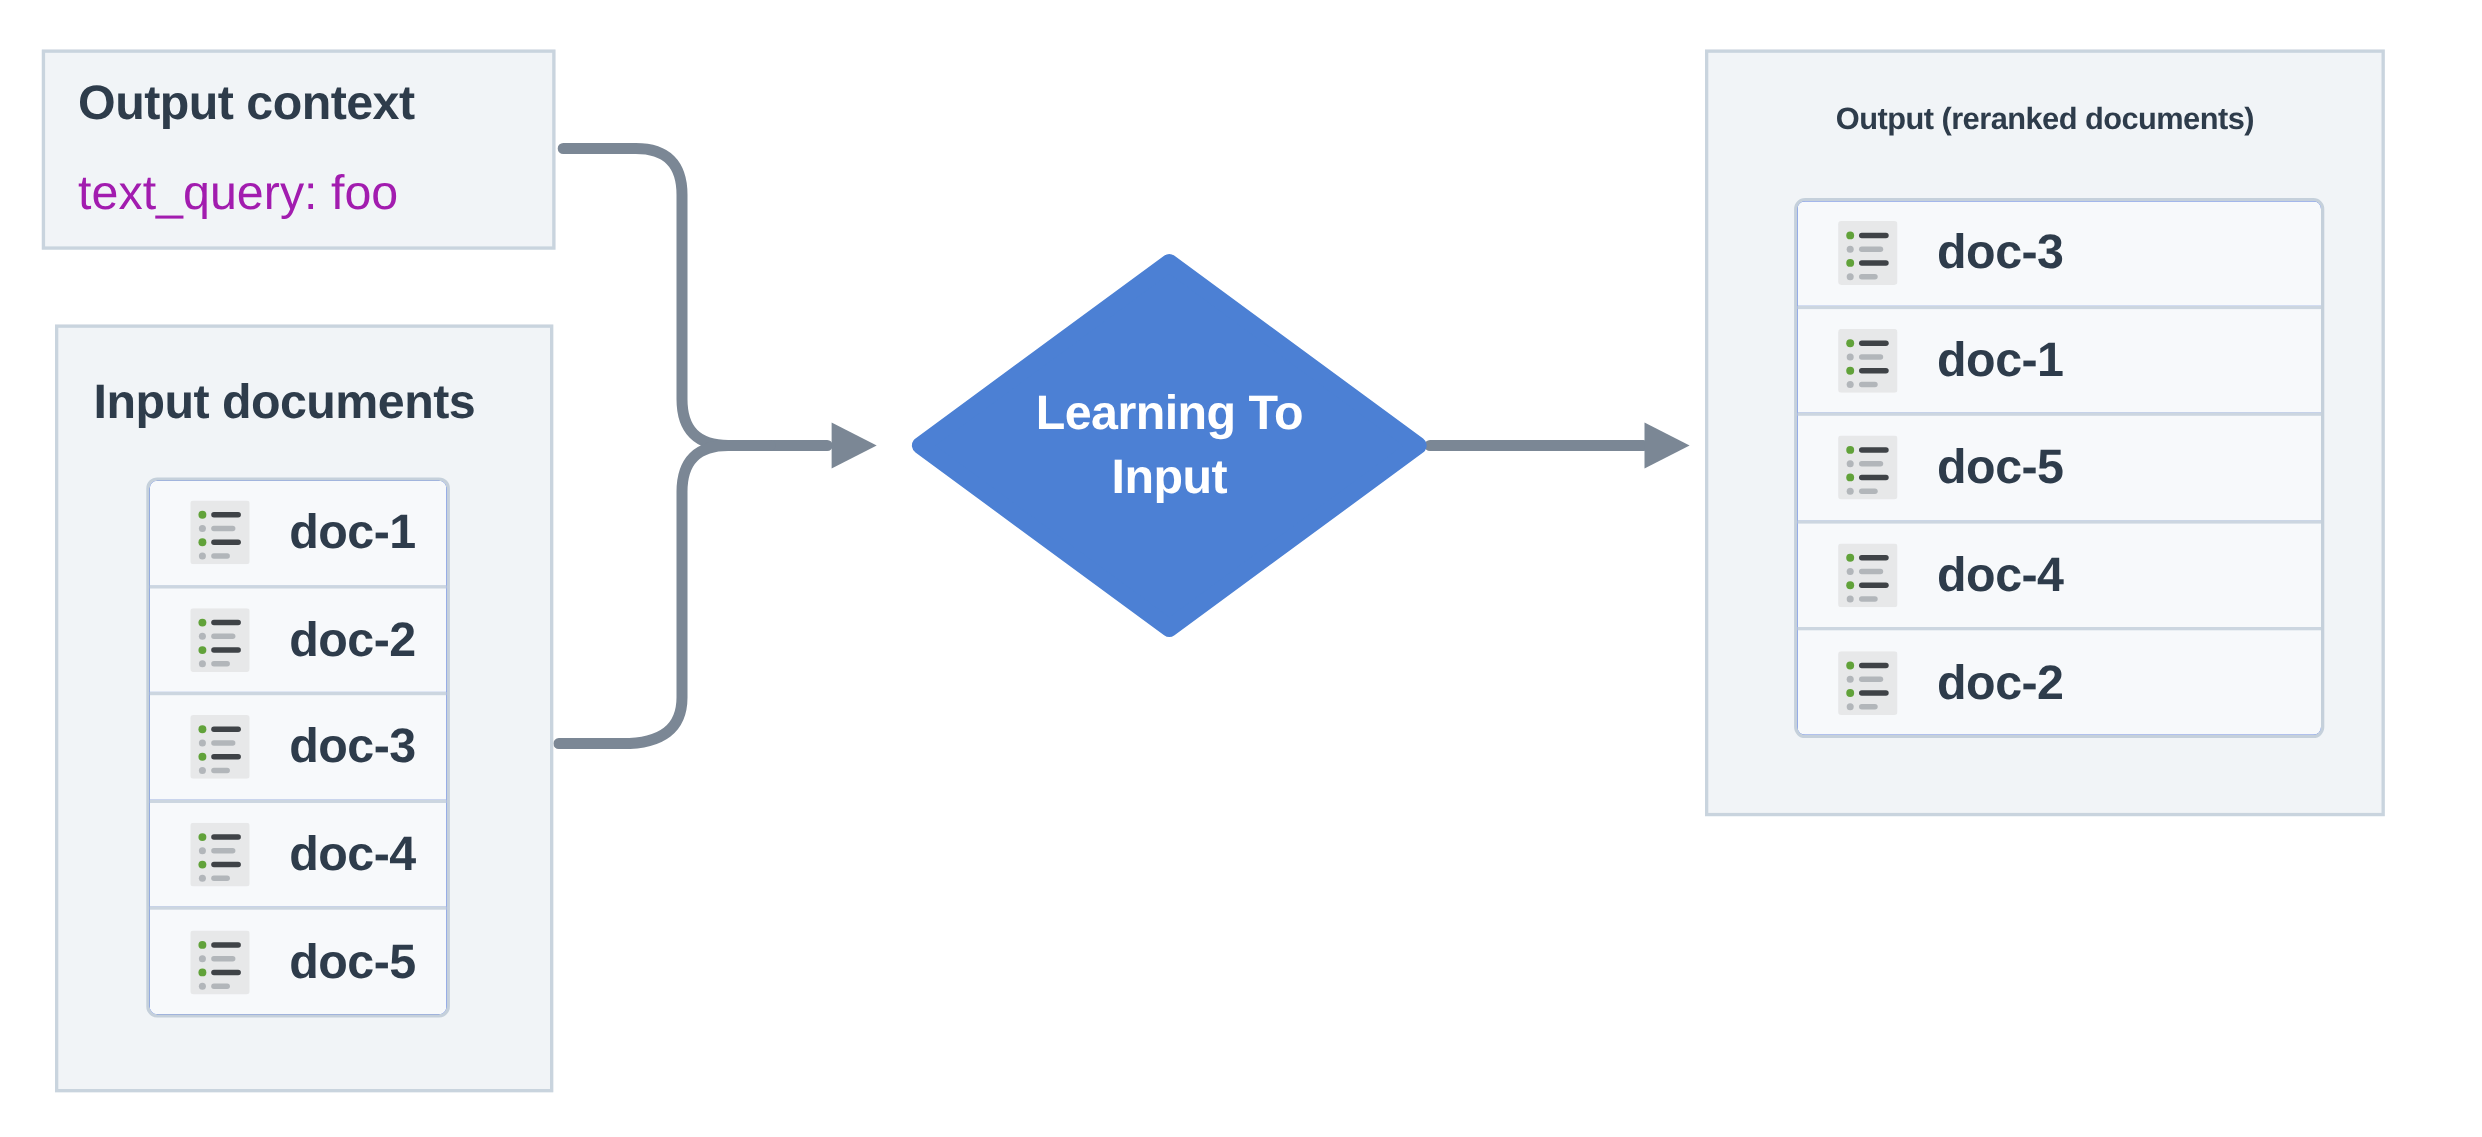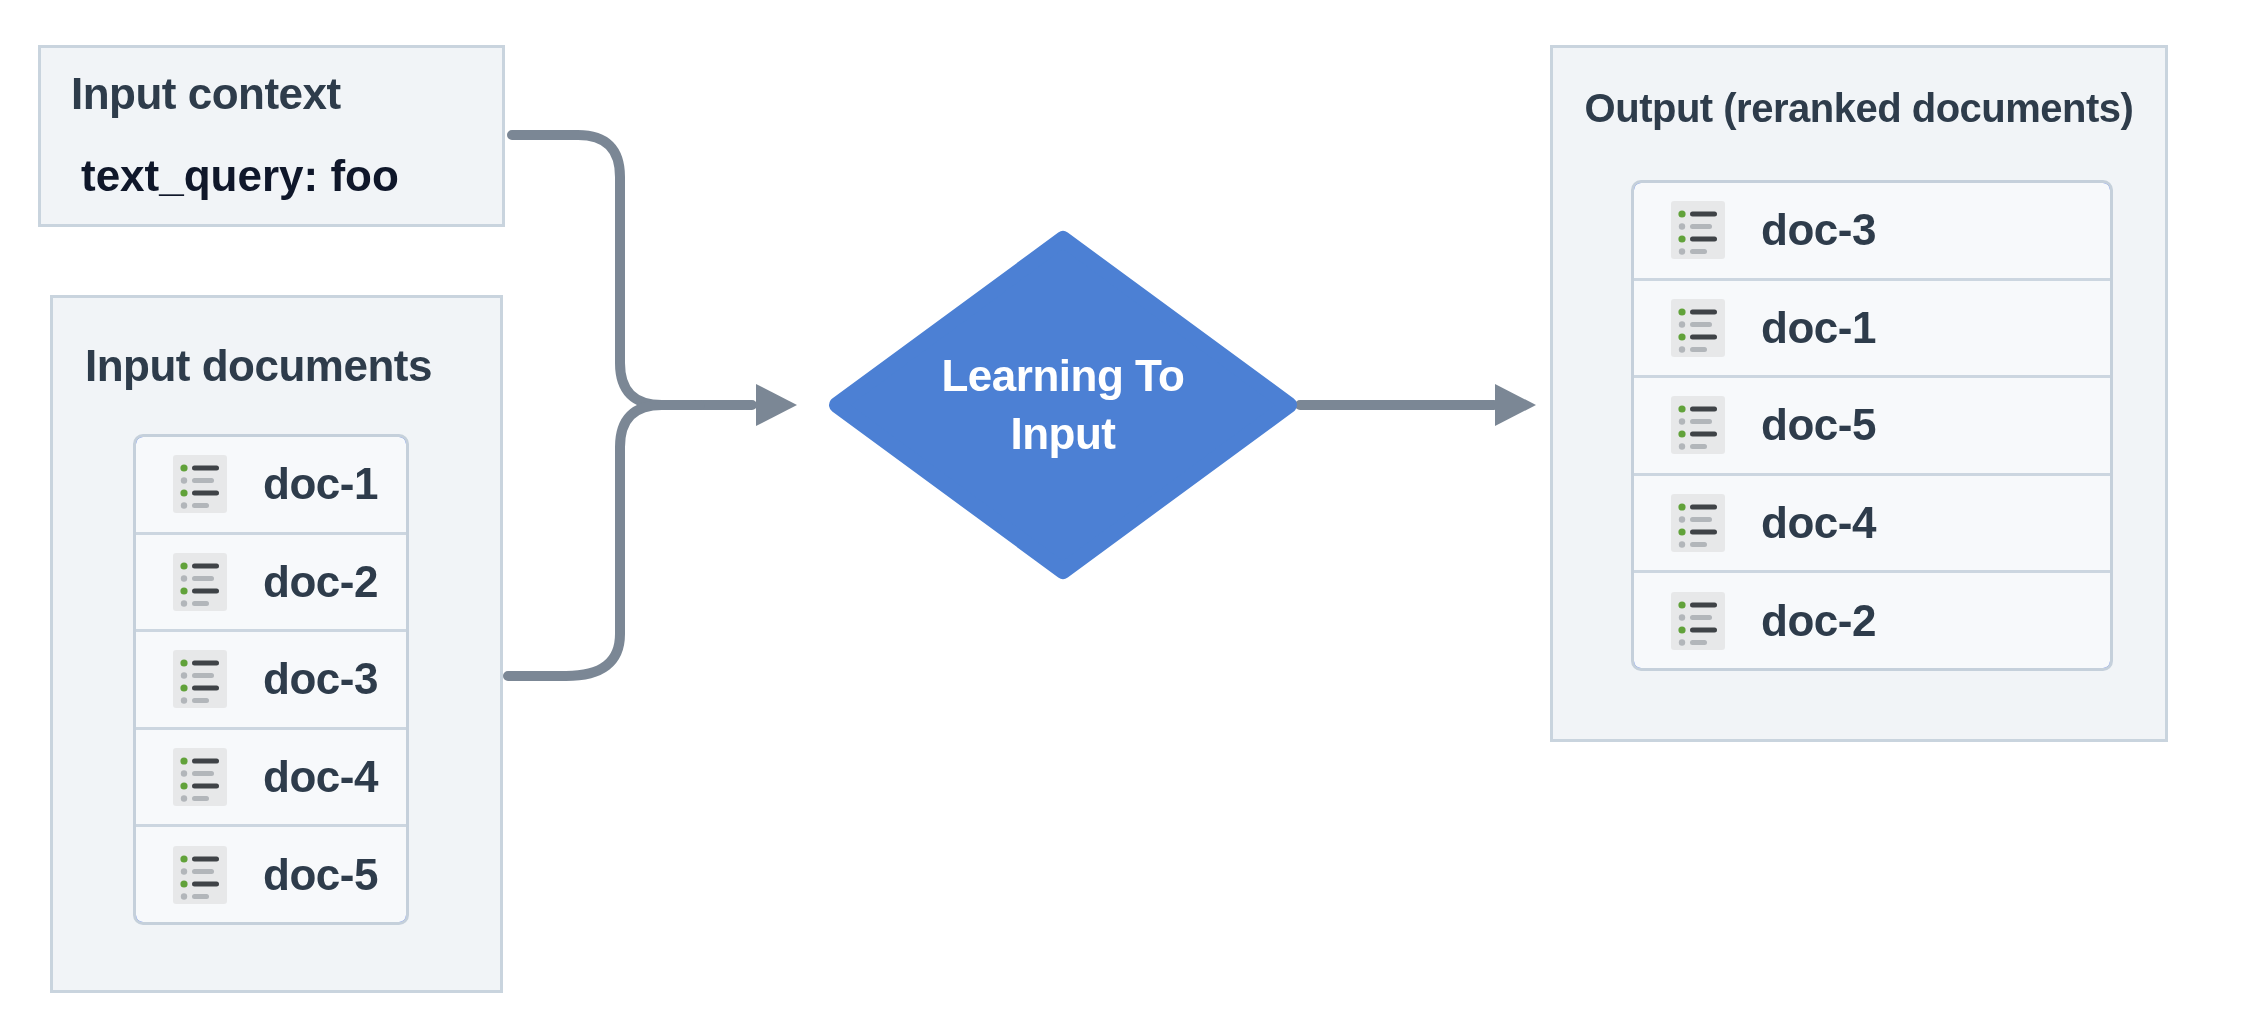--- a/index.html
+++ b/index.html
@@ -25,28 +25,28 @@
   .panel-search{left:38px;top:45px;width:467px;height:182px;padding:20px 30px;}
   .panel-input{left:50px;top:295px;width:453px;height:698px;}
   .panel-output{left:1550px;top:45px;width:618px;height:697px;}
 
   .panel-title{
     margin:0;
     font-size:44px;font-weight:700;line-height:52px;
     color:#2e3c4b;letter-spacing:-0.5px;
   }
   .query-text{
-    margin:30px 0 0 10px;
-    font-size:44px;font-weight:700;line-height:52px;
-    color:#0f172a;
+    margin:30px 0 0 0;
+    font-size:44px;font-weight:400;line-height:52px;
+    color:#a21caf;
   }
   .input-title{position:absolute;left:32px;top:42px;}
   .output-title{
     position:absolute;left:0;top:34px;width:100%;
-    text-align:center;font-size:40px;
+    text-align:center;font-size:28px;
   }
 
   .doclist{
     position:absolute;
     box-sizing:border-box;
     background:#1d4ed8;
     border:3px solid #c5d0db;
     border-radius:10px;
     display:flex;flex-direction:column;
     overflow:hidden;
@@ -85,21 +85,21 @@
 
   <svg class="edges" width="2256" height="1034" viewBox="0 0 2256 1034">
     <path class="edge" d="M512,135 L578,135 Q620,135 620,177 L620,363 Q620,405 662,405 L752,405"></path>
     <path class="edge" d="M508,676 L566,676 Q620,676 620,634 L620,447 Q620,405 662,405 L700,405"></path>
     <polygon class="arrowhead" points="797,405 756,384 756,426"></polygon>
     <path class="edge" d="M1300,405 L1494,405"></path>
     <polygon class="arrowhead" points="1536,405 1495,384 1495,426"></polygon>
   </svg>
 
   <section class="panel panel-search">
-    <h2 class="panel-title">Input context</h2>
+    <h2 class="panel-title">Output context</h2>
     <p class="query-text">text_query: foo</p>
   </section>
 
   <section class="panel panel-input">
     <h2 class="panel-title input-title">Input documents</h2>
 
     <div class="doclist doclist-input">
 
       <div class="docrow">
         <svg class="doc-icon" viewBox="0 0 54 58">

